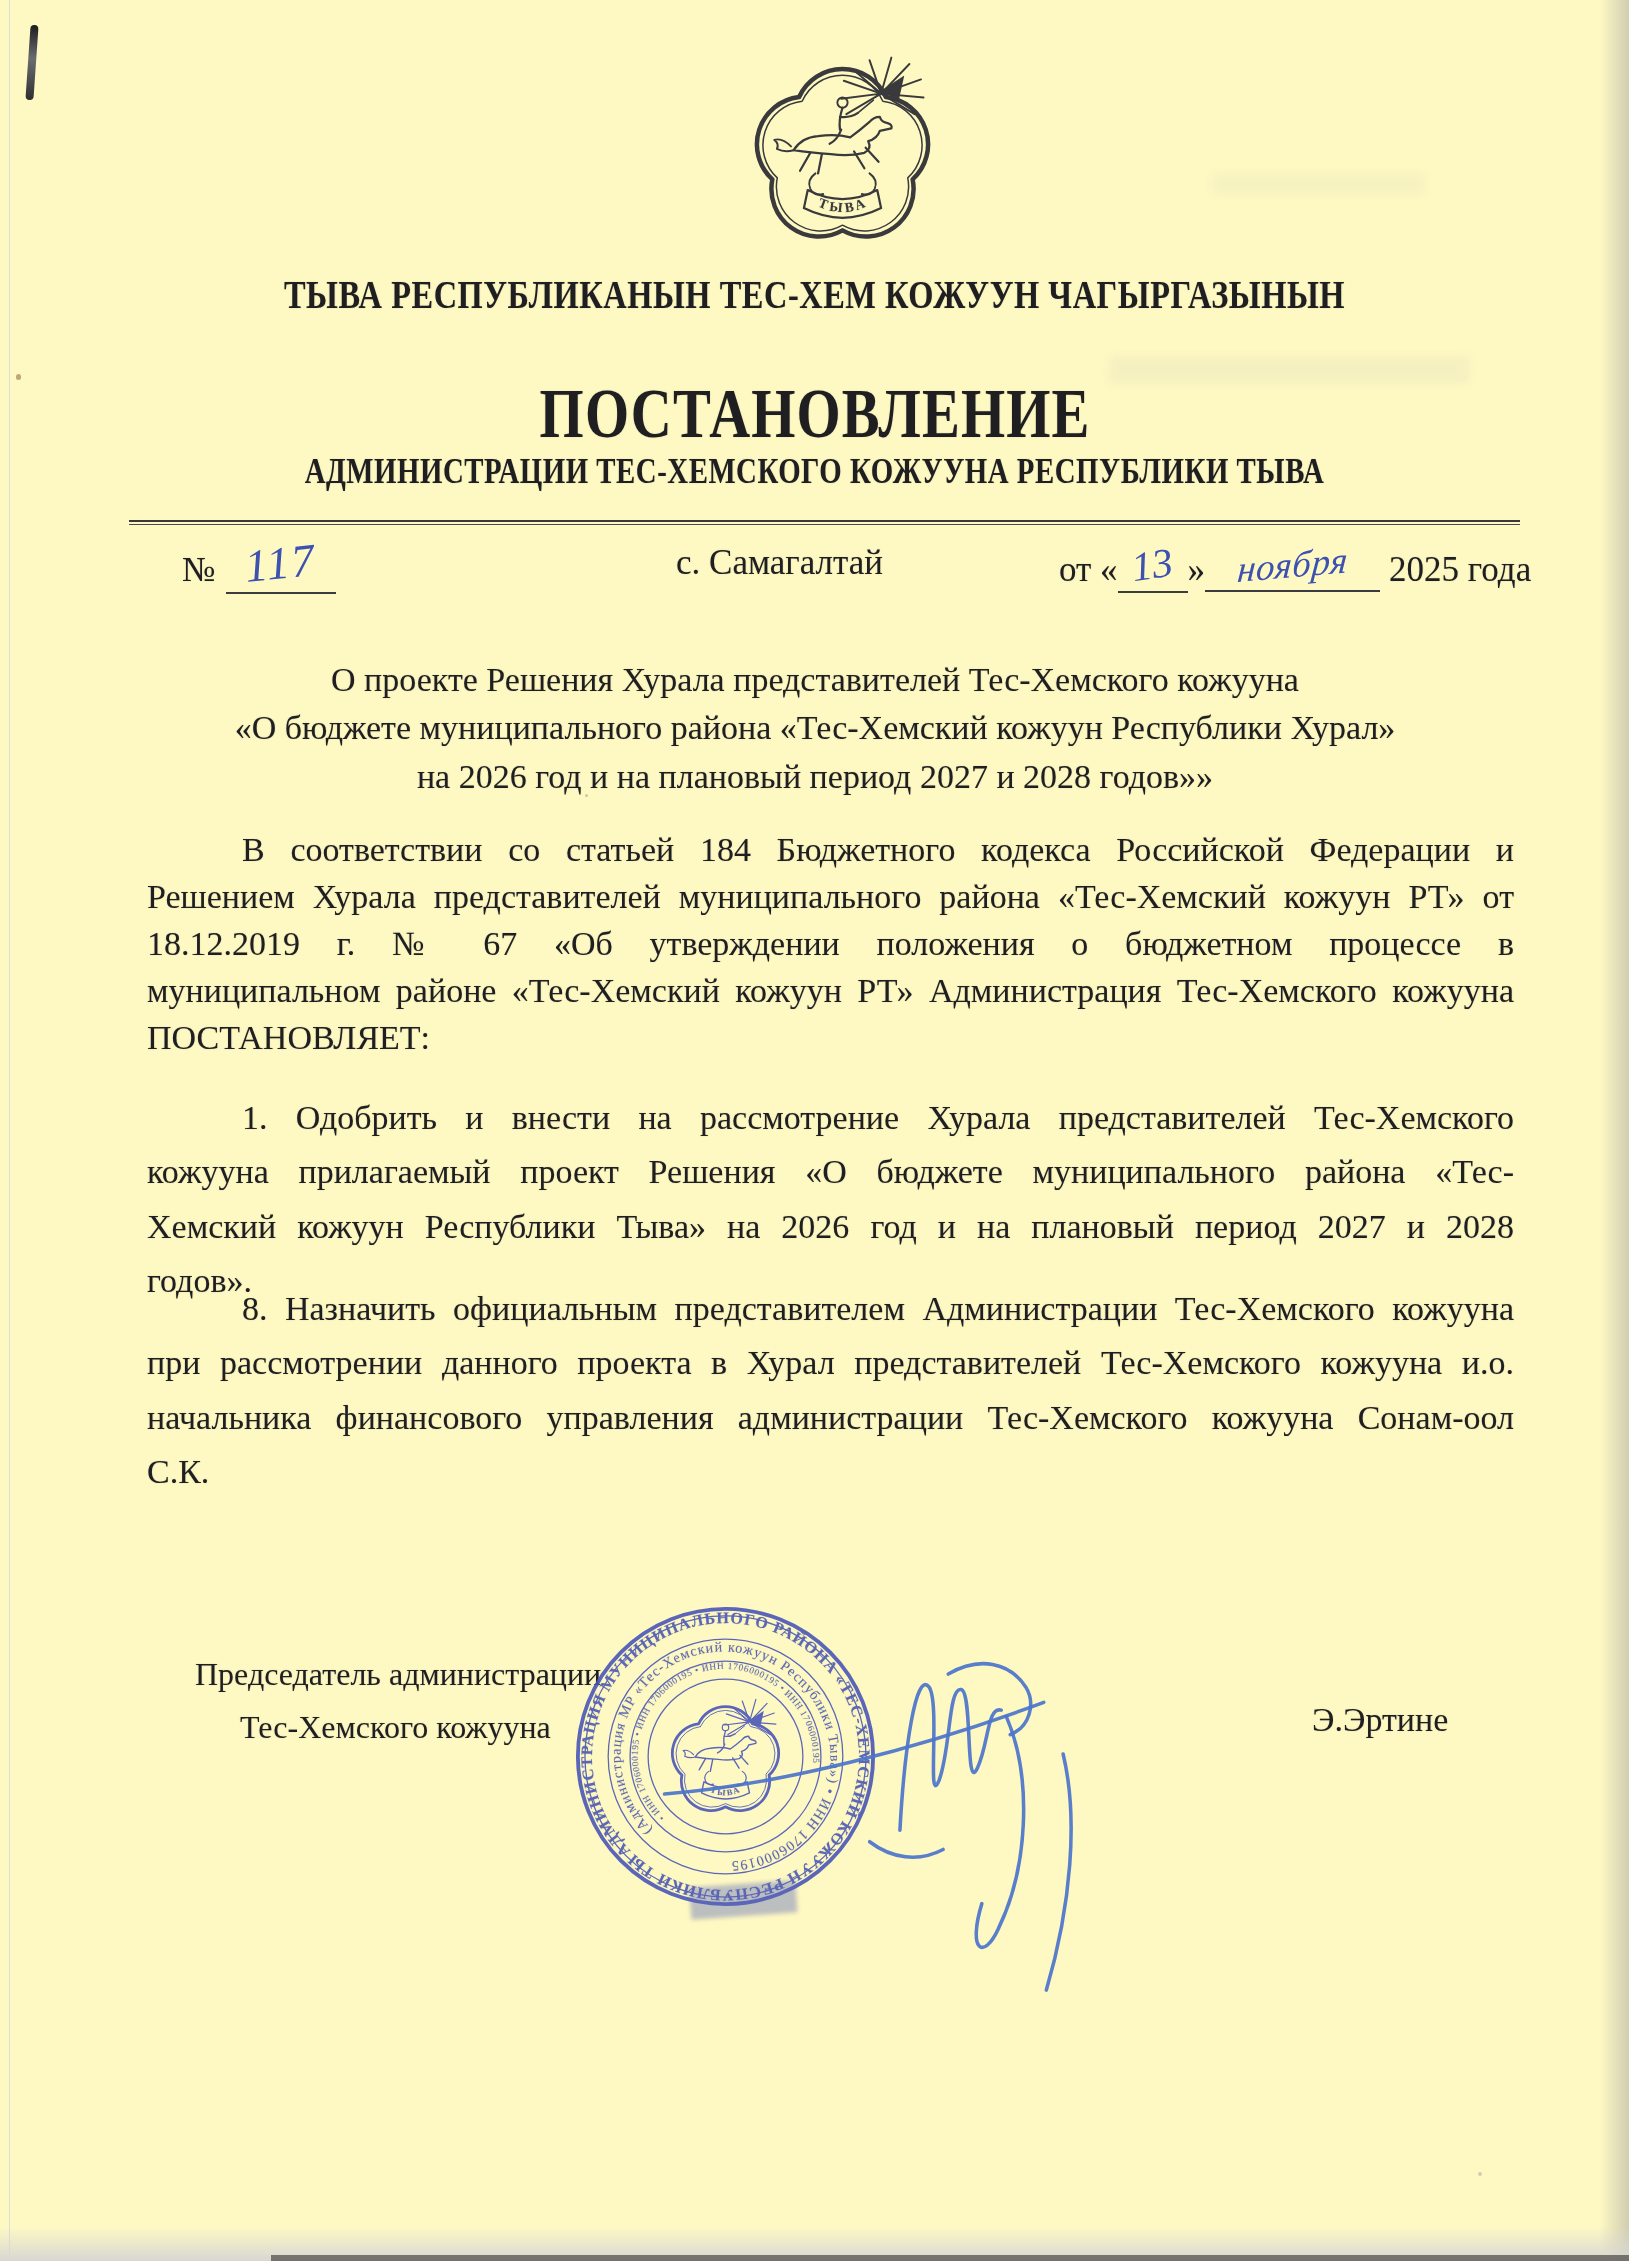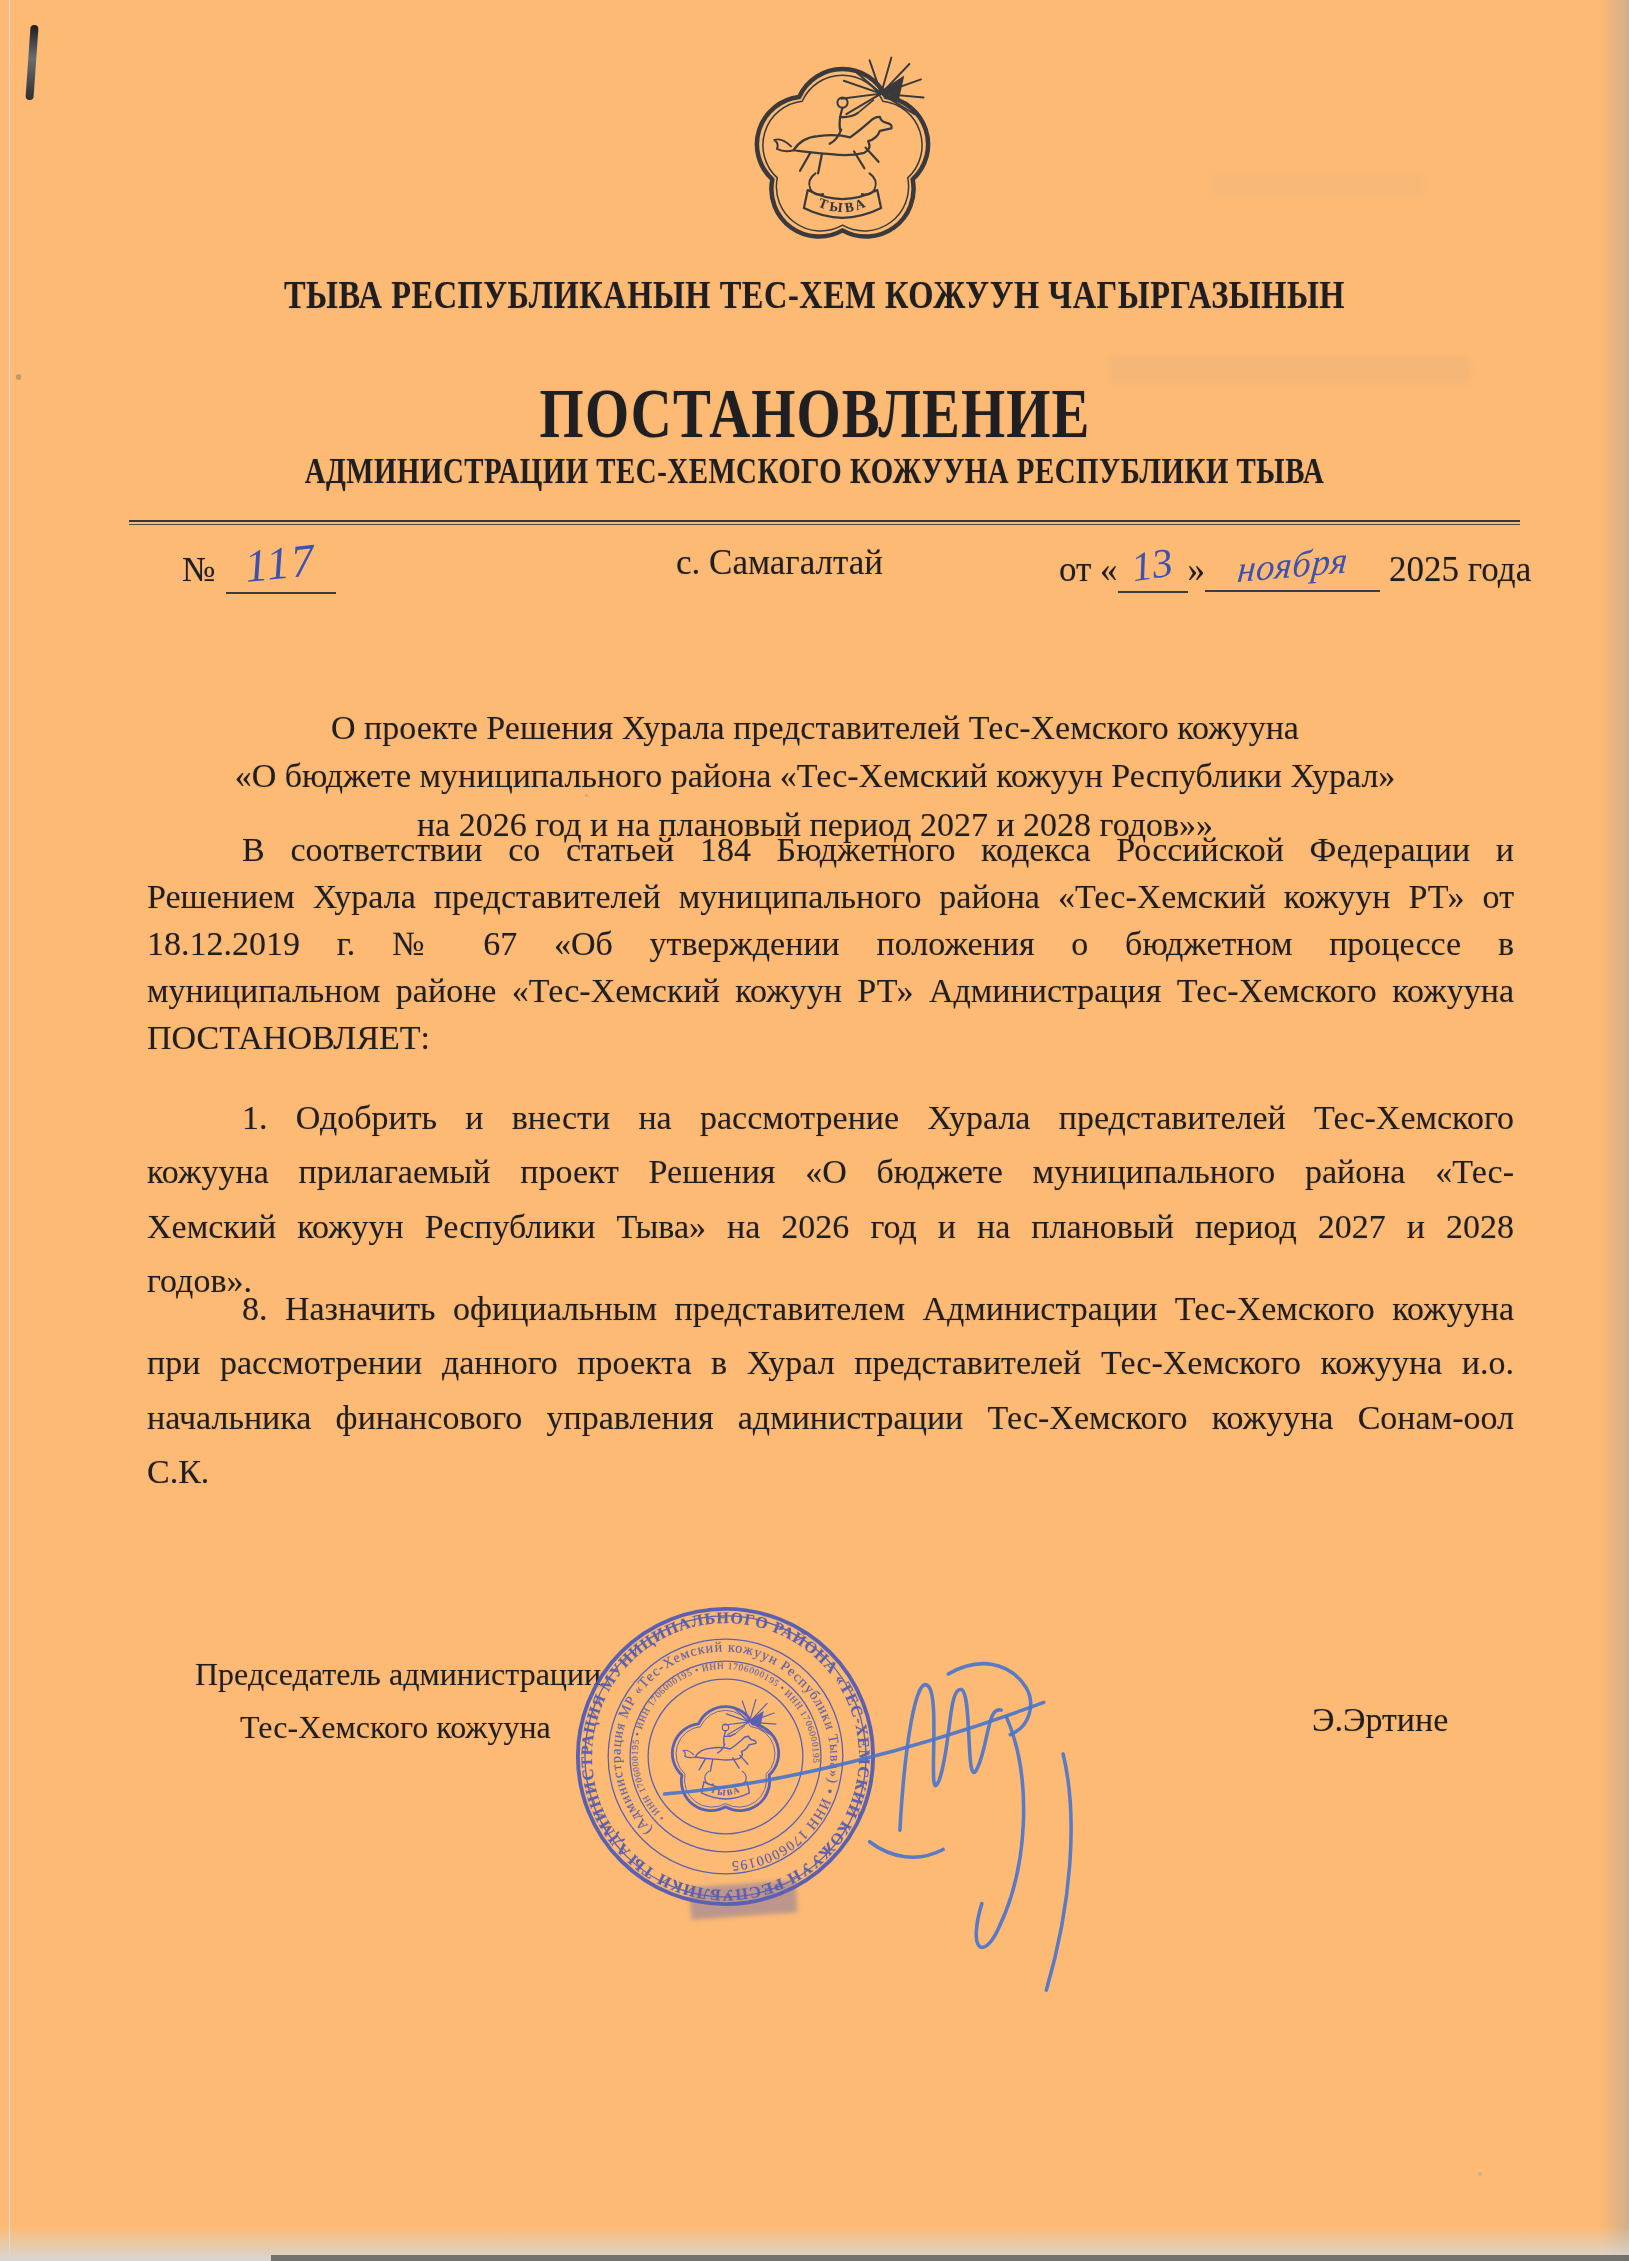--- a/index.html
+++ b/index.html
@@ -1,19 +1,19 @@
 <!DOCTYPE html>
 <html style="--text-black: #1f1f22; --ink-handwriting: #3d51b0; --stamp-blue: #4a57b8; --signature-blue: #4b74cc;font-size:10.3px"><head>
 <meta charset="utf-8">
 <style>
   html,body{margin:0;padding:0;background:#e8e7e3;}
   .page{
     position:relative;
     width:1630px;height:2261px;
-    background:#fdba74;
+    background:#fef9c3;
     font-family:"Liberation Serif","DejaVu Serif",serif;
     color:var(--text-black,#1f1f22);
     overflow:hidden;
     text-shadow:0 0 1.3px rgba(35,35,40,.25);
   }
   .abs{position:absolute;}
   
   .staple{left:28px;top:24.5px;width:8.4px;height:75px;border-radius:4.5px;
     background:linear-gradient(180deg,#1d1d1f,#6a6d70 45%,#2e2f31);
     transform:rotate(4deg);} 
@@ -59,21 +59,21 @@
   .blank-day{min-width:70px;}
   .blank-month{min-width:175px;margin-right:9px;}
   .hand{font-style:italic;color:var(--ink-handwriting,#3d51b0);text-shadow:none;}
   .hand-number{display:inline-block;font-size:46px;letter-spacing:1.9px;
     transform:rotate(-6deg) translateY(-2.6px);}
   .hand-day{display:inline-block;font-size:41px;transform:rotate(-8deg) translateY(-2.6px);}
   .hand-month{display:inline-block;font-size:37px;letter-spacing:0.6px;
     transform:rotate(-5deg) skewX(-10deg) translateY(-3.9px);}
 
   
-  .title{left:129px;top:656px;width:1372px;text-align:center;font-size:34px;line-height:1.42;margin-top:48px;}
+  .title{left:129px;top:656px;width:1372px;text-align:center;font-size:34px;line-height:1.42;}
   .para{left:147px;width:1367px;text-align:justify;font-size:34px;
     text-indent:95px;word-spacing:6.4px;margin:0;}
   .p1{top:827px;line-height:1.38;}
   .p2{top:1091px;line-height:1.60;}
   .p3{top:1282px;line-height:1.60;}
 
   
   .sig{font-size:32px;white-space:nowrap;}
   .sig-line1{left:195px;top:1656px;}
   .sig-line2{left:240px;top:1701px;margin-top:8px;}

